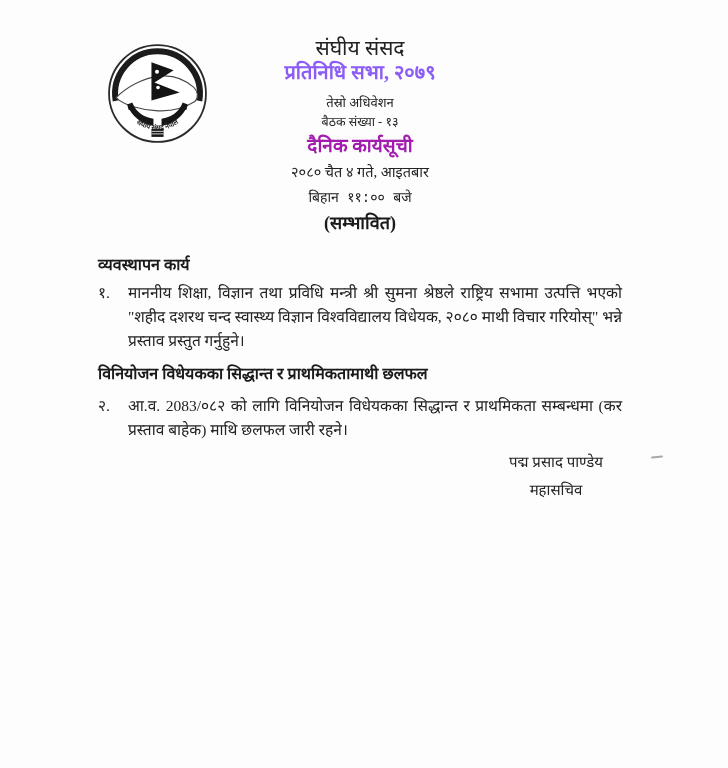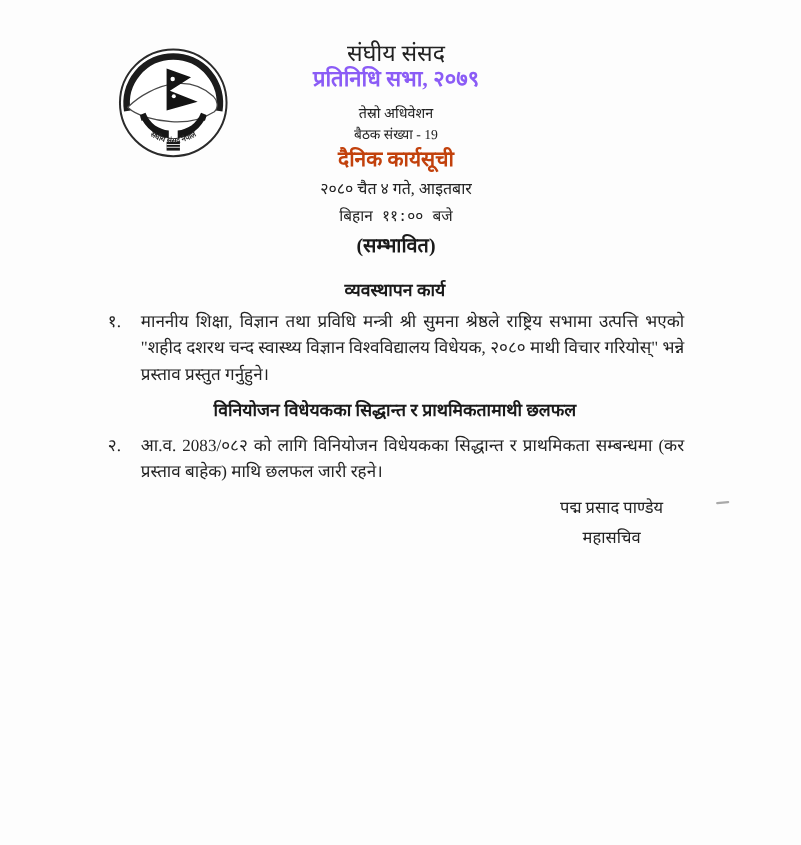--- a/index.html
+++ b/index.html
@@ -26,29 +26,28 @@
     left: 0;
     width: 100%;
     text-align: center;
     line-height: 1.25;
     white-space: nowrap;
   }
   .h-parliament { top: 35px;  font-size: 21px; }
   .h-house      { top: 60px;  font-size: 20px; font-weight: bold; color: #8b5cf6; }
   .h-session    { top: 95px;  font-size: 13px; }
   .h-meeting    { top: 115px; font-size: 12.5px; }
-  .h-doctitle   { top: 134px; font-size: 19px; font-weight: bold; color: #c2410c; }
+  .h-doctitle   { top: 134px; font-size: 19px; font-weight: bold; color: #a21caf; }
   .h-date       { top: 163px; font-size: 14.5px; }
   .h-time       { top: 190px; font-size: 14px; font-family: Liberation Mono, monospace; }
   .h-status     { top: 212px; font-size: 18px; font-weight: bold; color: #1a1a1a; }
   .section-heading {
     position: absolute;
     left: 98px;
     width: 522px;
-    text-align: center;
     font-size: 16px;
     font-weight: bold;
     color: #1a1a1a;
     line-height: 1.25;
   }
   .sec1-heading { top: 255px; }
   .sec2-heading { top: 364px; }
   .agenda-item {
     position: absolute;
     left: 98px;
@@ -110,21 +109,21 @@
     <line x1="44" y1="93" x2="56" y2="93" stroke="#ffffff" stroke-width="0.8"></line>
     <text font-size="6.8" font-weight="bold" fill="#262626">
       <textPath href="#sealArc" startOffset="50%" text-anchor="middle">संघीय संसद नेपाल</textPath>
     </text>
   </svg>
 
   <div class="header">
     <div class="hline h-parliament">संघीय संसद</div>
     <div class="hline h-house">प्रतिनिधि सभा, २०७९</div>
     <div class="hline h-session">तेस्रो अधिवेशन</div>
-    <div class="hline h-meeting">बैठक संख्या - 19</div>
+    <div class="hline h-meeting">बैठक संख्या - १३</div>
     <div class="hline h-doctitle">दैनिक कार्यसूची</div>
     <div class="hline h-date">२०८० चैत ४ गते, आइतबार</div>
     <div class="hline h-time">बिहान ११:०० बजे</div>
     <div class="hline h-status">(सम्भावित)</div>
   </div>
 
   <div class="section-heading sec1-heading">व्यवस्थापन कार्य</div>
   <div class="agenda-item item-1">
     <span class="num">१.</span>
     <span class="txt">माननीय शिक्षा, विज्ञान तथा प्रविधि मन्त्री श्री सुमना श्रेष्ठले राष्ट्रिय सभामा उत्पत्ति भएको "शहीद दशरथ चन्द स्वास्थ्य विज्ञान विश्वविद्यालय विधेयक, २०८० माथी विचार गरियोस्" भन्ने प्रस्ताव प्रस्तुत गर्नुहुने।</span>

